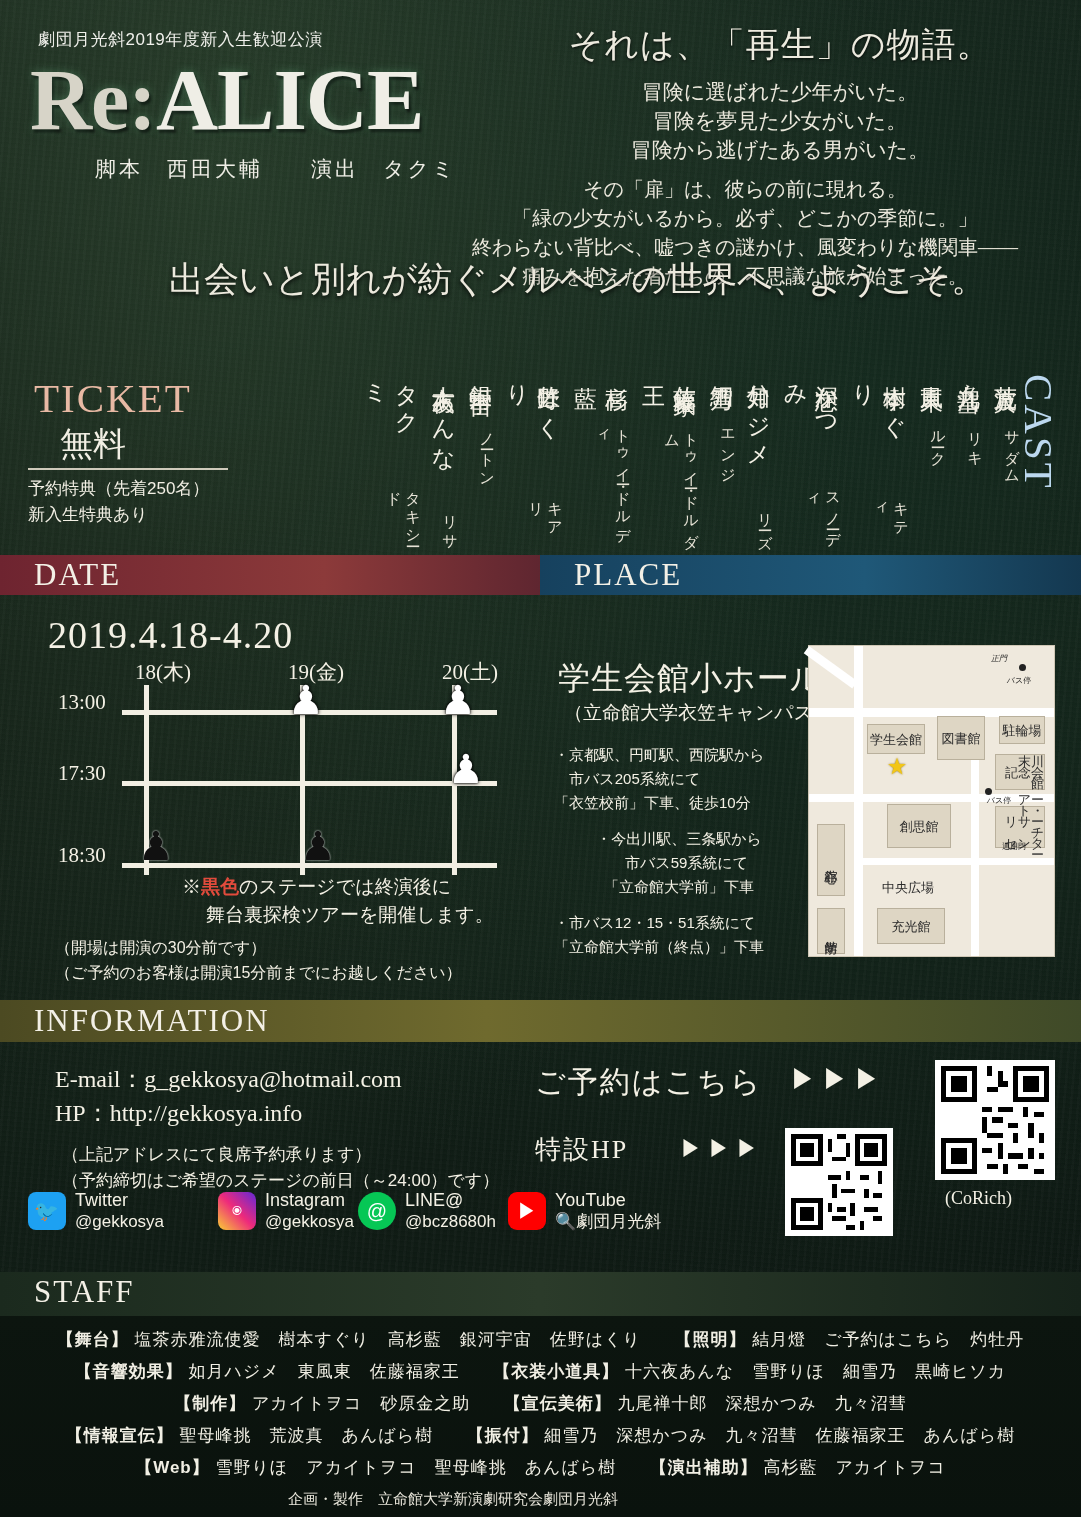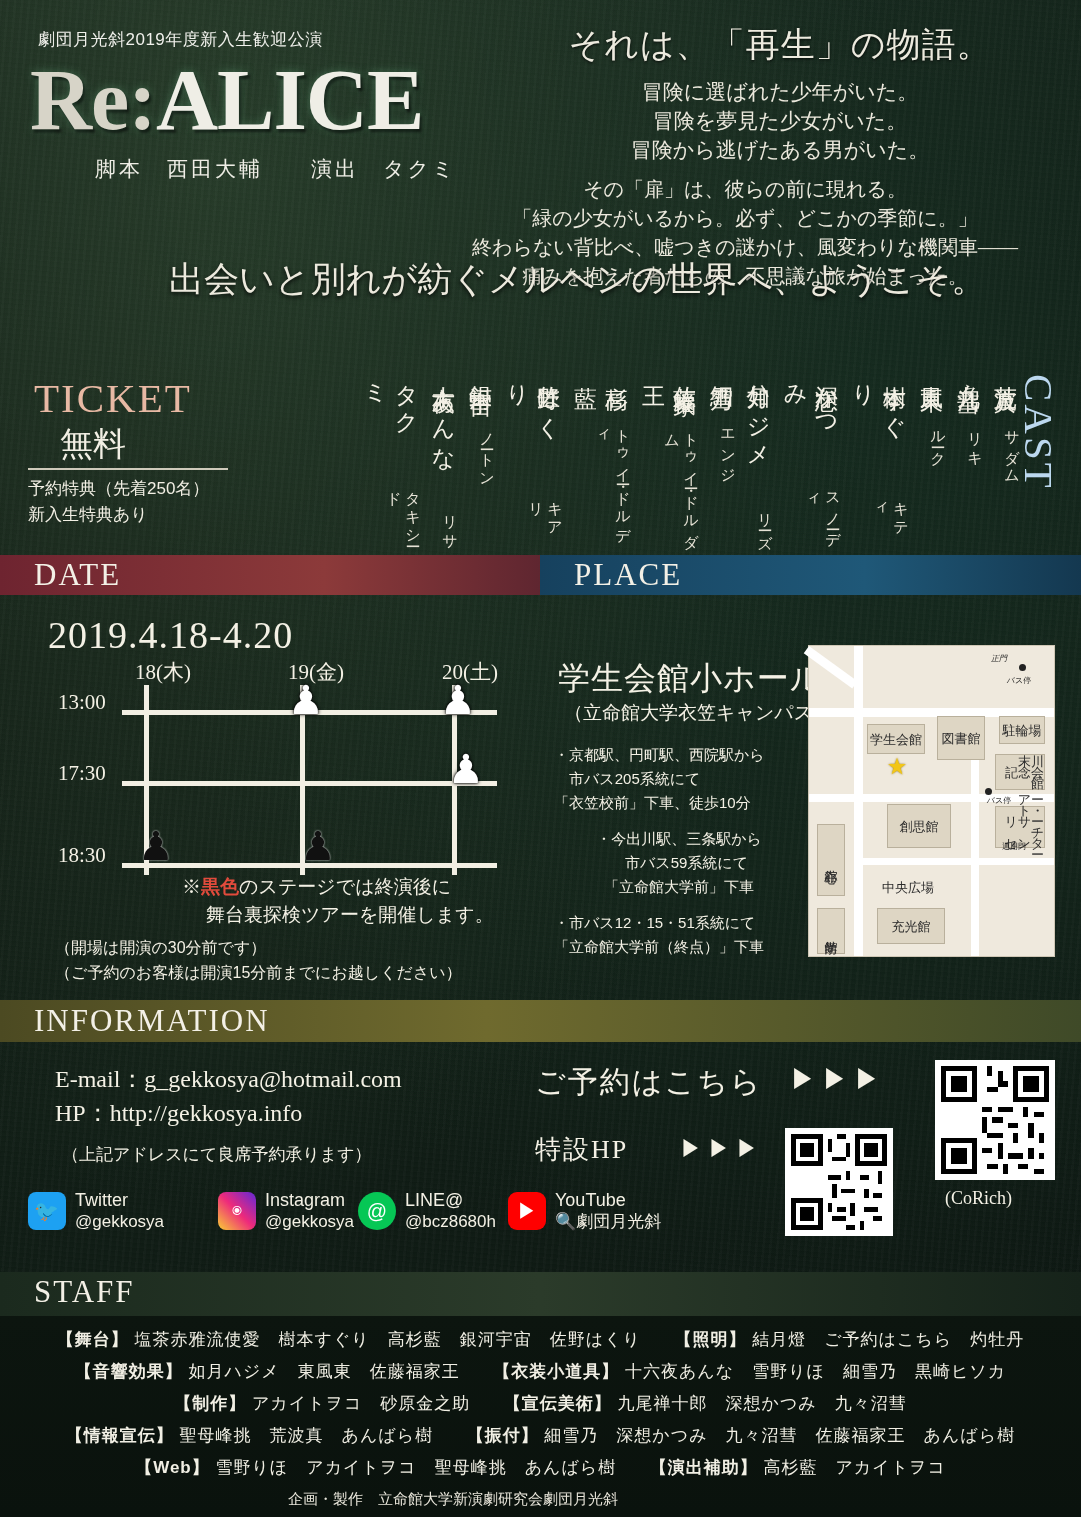--- a/index.html
+++ b/index.html
@@ -319,20 +319,21 @@
   <div class="info-bar">
       <span>INFORMATION</span>
     </div>
   <div class="info-panel">
     <div class="info-mail">
       <div><span>E-mail：</span><span>g_gekkosya@hotmail.com</span></div>
       <div><span>HP：</span><span>http://gekkosya.info</span></div>
     </div>
     <div class="info-note">
       <div>（上記アドレスにて良席予約承ります）</div>
+      <div>（予約締切はご希望のステージの前日（～24:00）です）</div>
     </div>
     <div class="res-title">ご予約はこちら</div>
     <div class="res-arrows">▶▶▶</div>
     <div class="hp-title">特設HP</div>
     <div class="hp-arrows">▶▶▶</div>
   </div>
 
   <div class="qr" style="left:935px;top:1060px;width:108px;height:108px;">
     <svg class="code" width="108" height="108" viewBox="0 0 21 21" shape-rendering="crispEdges">
       <rect width="21" height="21" fill="#fff"></rect>

